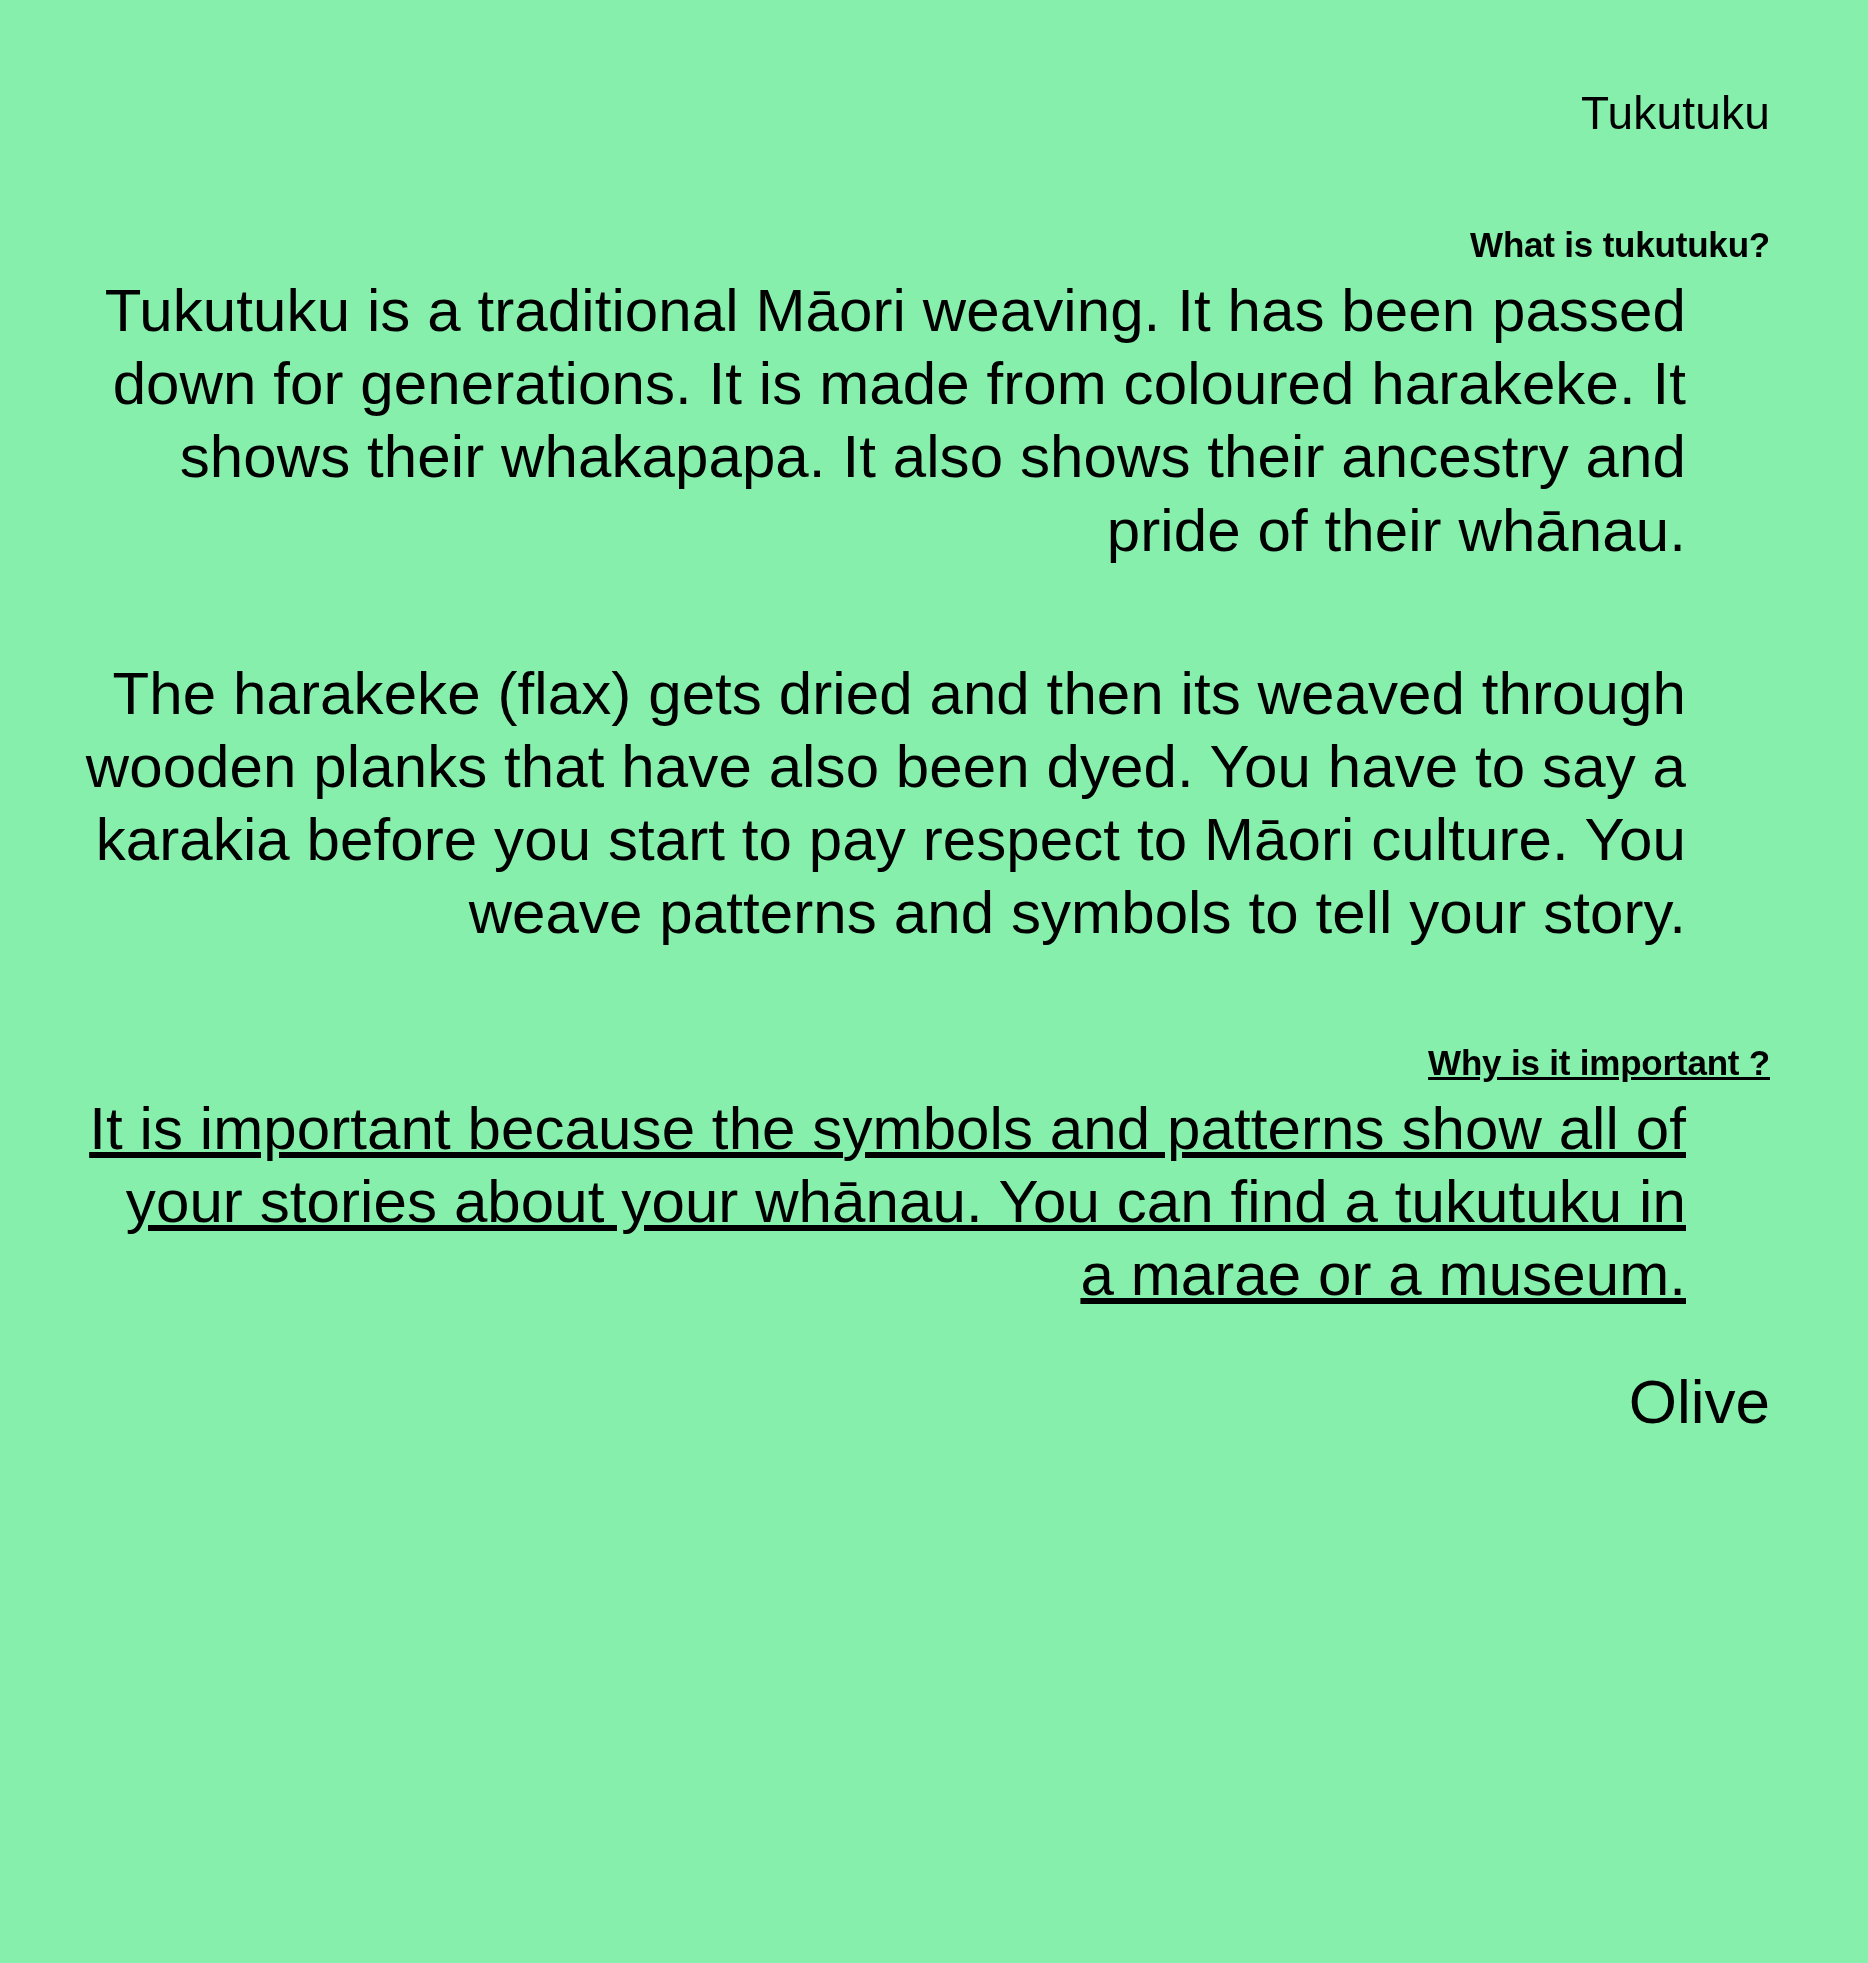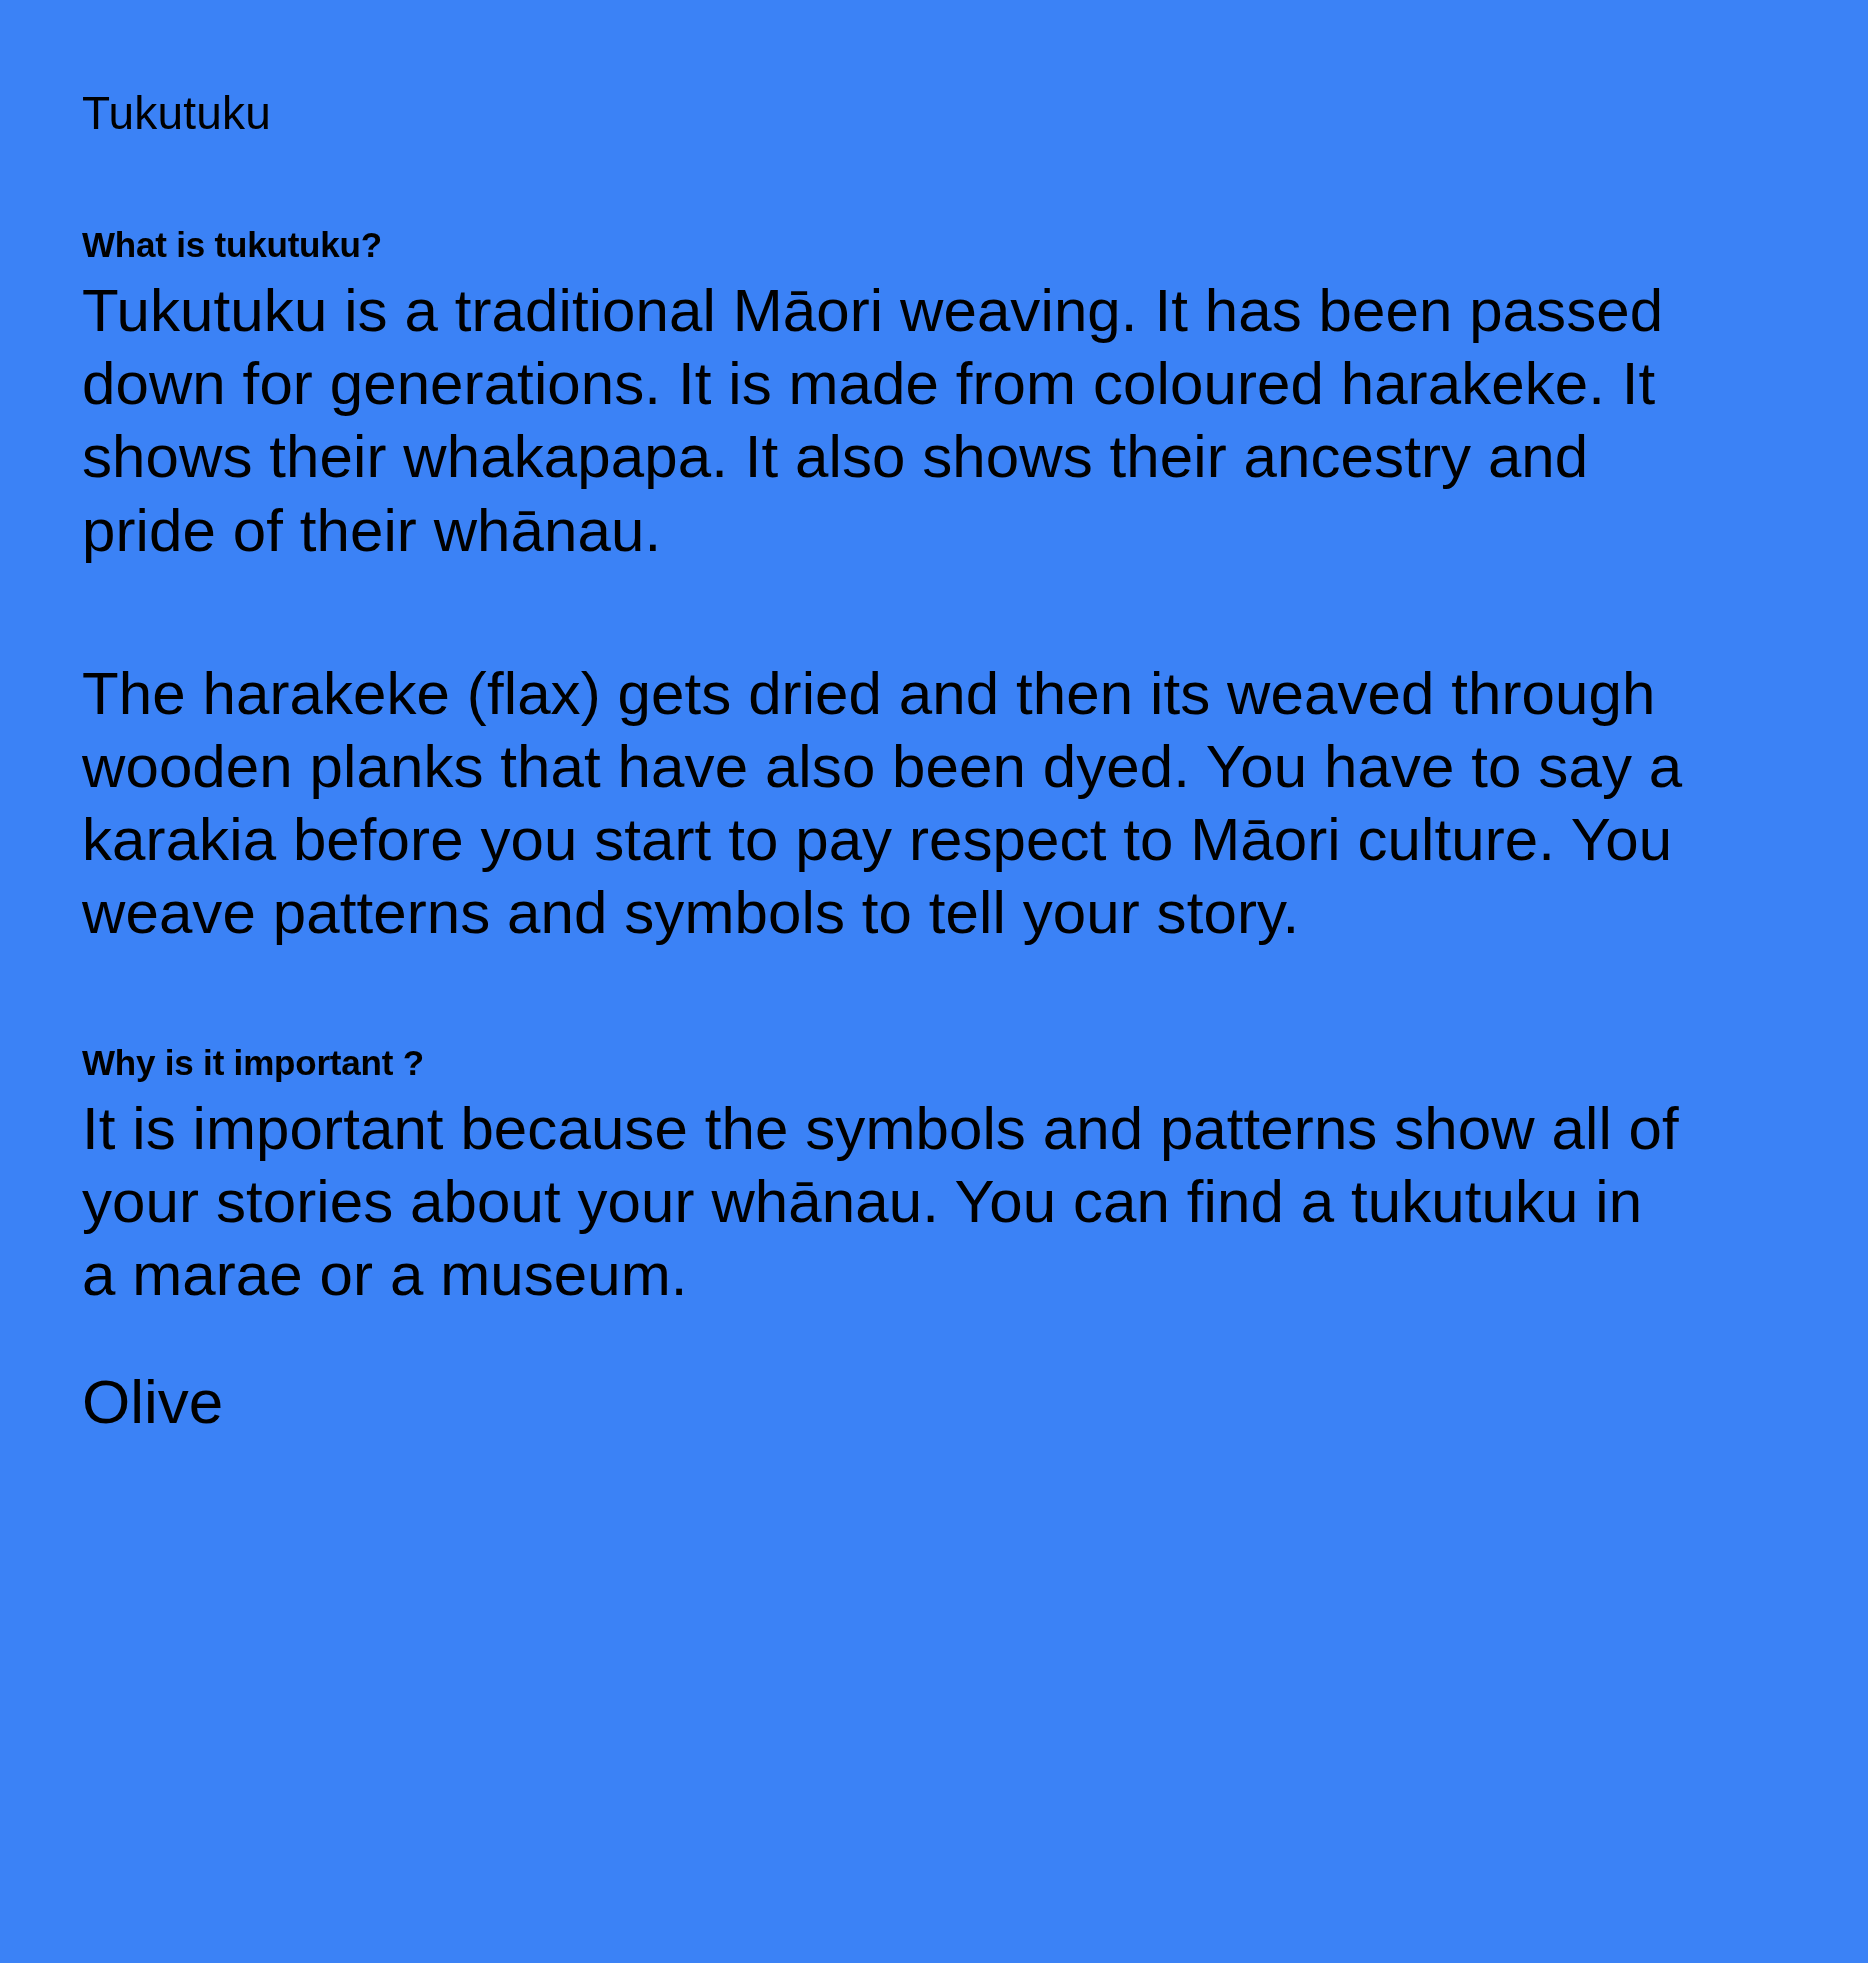--- a/index.html
+++ b/index.html
@@ -12,34 +12,36 @@
     min-height: 1964px;
     font-family: "Liberation Sans", sans-serif;
     color: #000000;
     -webkit-font-smoothing: antialiased;
   }
   .page {
     box-sizing: border-box;
     width: 1868px;
     min-height: 1964px;
     padding: 82px 98px 49px 82px;
-    background: #3b82f6;
+    background: #86efac;
+    text-align: right;
   }
   .doc-title {
     font-size: 46px;
     line-height: 1.35;
     font-weight: 400;
     margin: 0 0 78px 0;
     letter-spacing: 0.2px;
   }
   .section {
     margin: 0 0 90px 0;
   }
   .section:last-of-type {
     margin-bottom: 0;
+    text-decoration: underline;
   }
   .section-heading {
     font-size: 35px;
     font-weight: 700;
     line-height: 1.3;
     margin: 0 0 6.5px 0;
     letter-spacing: -0.2px;
   }
   .section-body {
     font-size: 60px;

